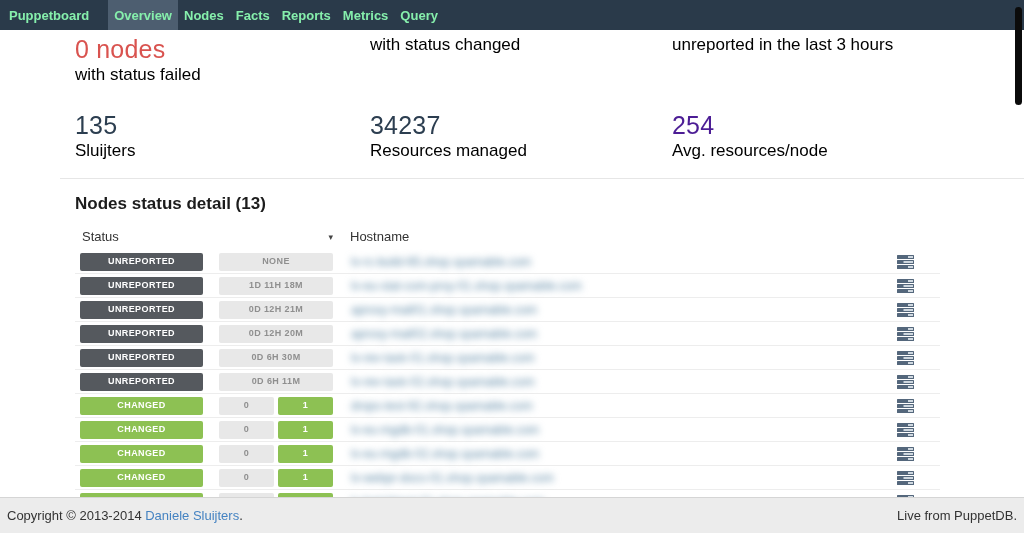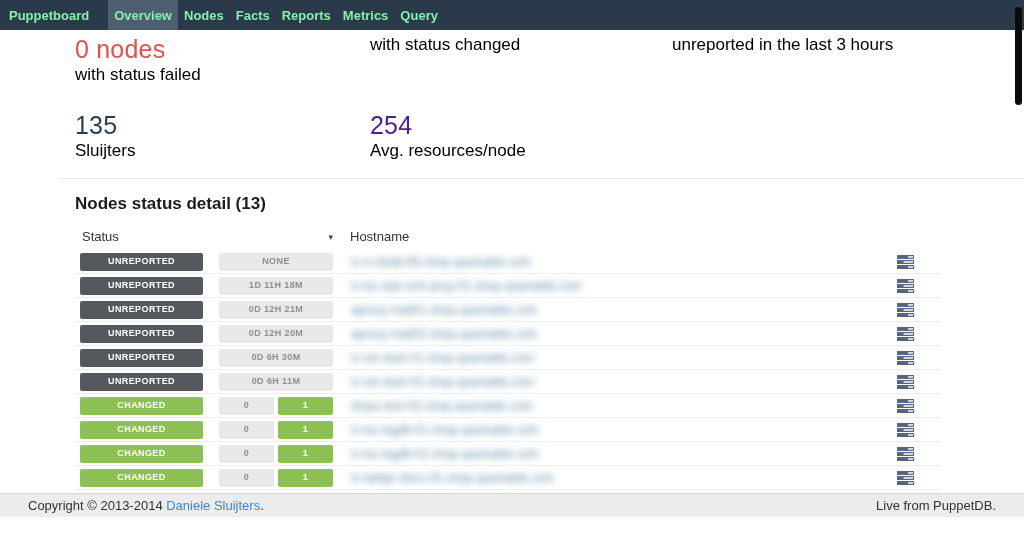--- a/index.html
+++ b/index.html
@@ -120,28 +120,28 @@
     width: 17px;
     margin-right: 26px;
     display: flex;
     align-items: center;
     cursor: pointer;
   }
 
   
   .footer {
     position: absolute;
-    left: 0; right: 0; bottom: 16px;
-    height: 24px;
+    left: 0; right: 0; bottom: 0;
+    height: 36px;
     background: #ececec;
     border-top: 1px solid #d5d5d5;
     display: flex;
     align-items: center;
     justify-content: space-between;
-    padding: 0 28px;
+    padding: 0 7px;
     font-size: 13px;
     color: #333;
     z-index: 5;
   }
   .footer a { color: #4583c2; text-decoration: none; cursor: pointer; }
 
   
   .scroll-thumb {
     position: absolute;
     top: 7px; right: 2px;
@@ -174,20 +174,24 @@
       <div class="lbl">with status changed</div>
     </div>
     <div class="stat">
       <div class="lbl">unreported in the last 3 hours</div>
     </div>
     <div class="stat">
       <div class="num" style="color: rgb(44, 62, 80);">135</div>
       <div class="lbl">Sluijters</div>
     </div>
     <div class="stat">
+      <div class="num" style="color: rgb(44, 62, 80);">34237</div>
+      <div class="lbl">Resources managed</div>
+    </div>
+    <div class="stat">
       <div class="num" style="color: #4c1d95;">254</div>
       <div class="lbl">Avg. resources/node</div>
     </div>
   </div>
 </div>
 
 <hr class="divider">
 
 <div class="content">
   <h2 class="section-title">Nodes status detail (13)</h2>

